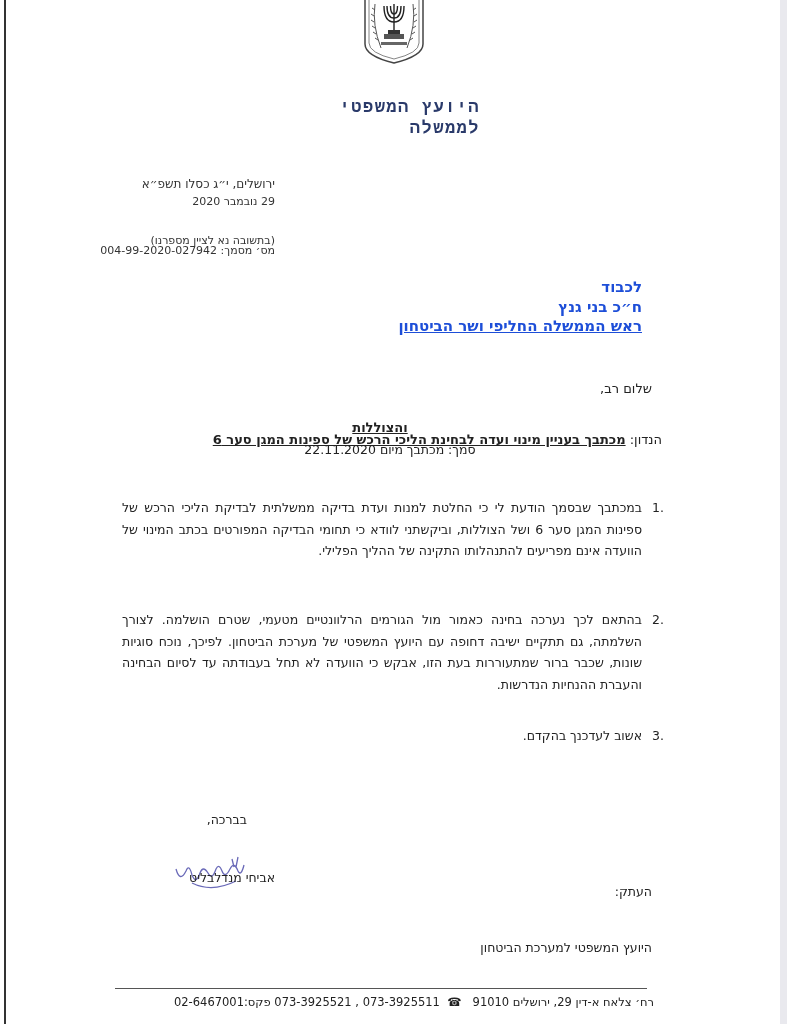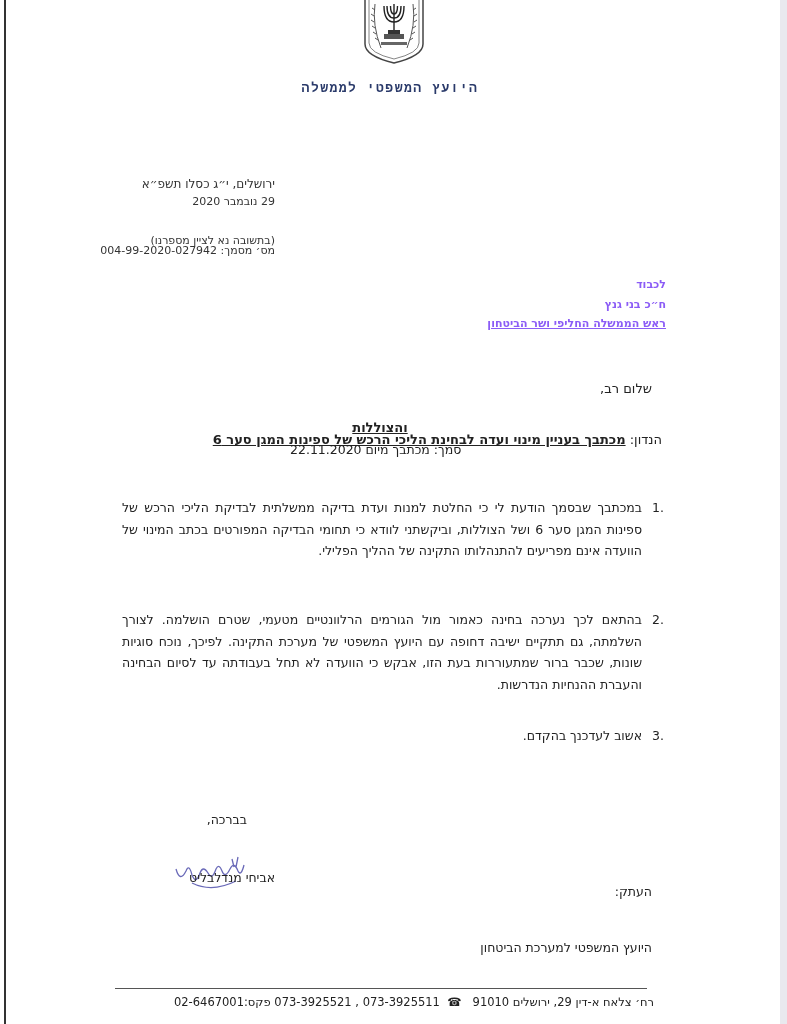--- a/index.html
+++ b/index.html
@@ -7,41 +7,41 @@
     width:787px; height:1024px; overflow:hidden; position:relative;
     background:#ffffff;
     font-family:"DejaVu Sans", "Liberation Sans", sans-serif;
     color:#222;
   }
   .left-edge { position:absolute; left:4px; top:0; width:2px; height:1024px; background:#333; }
   .right-edge { position:absolute; left:780px; top:0; width:7px; height:1024px; background:#e9e9ee; }
   .abs { position:absolute; direction:rtl; white-space:nowrap; }
 
   .emblem { position:absolute; left:361px; top:0; width:66px; height:64px; }
-  .org-title { position:absolute; left:300px; top:80px; width:180px; text-align:center;
-    font-family:"DejaVu Sans Mono","Liberation Mono",monospace; font-size:13px; font-weight:bold;
+  .org-title { position:absolute; left:300px; top:96px; width:180px; 
+    font-family:"DejaVu Sans Mono","Liberation Mono",monospace; font-size:17px; font-weight:bold;
     color:#2a3a6a; letter-spacing:1.5px; direction:rtl; }
 
   .meta { font-size:11px; color:#333; right:512px; }
   .meta1 { top:177px; font-size:12px; }
   .meta2 { top:195px; }
   .meta3 { top:216px;margin-top:28px; }
   .meta4 { top:234px; }
 
-  .addr { right:121px; font-size:11px; font-weight:bold; color:#8b5cf6; }
+  .addr { right:145px; font-size:15px; font-weight:bold; color:#1d4ed8; }
   .addr1 { top:278px; }
   .addr2 { top:298px; }
   .addr3 { top:317px; text-decoration:underline; }
 
   .greeting { right:135px; top:370px; font-size:13px;margin-top:11px; }
 
   .subject { right:125px; top:400px; font-size:13px;margin-top:32px; }
   .subject b { text-decoration:underline; }
   .subject2 { left:320px; width:120px; text-align:center; top:420px; font-size:13px; font-weight:bold; text-decoration:underline; }
-  .ref { left:290px; width:200px; text-align:left; top:442px; font-size:12.5px; }
+  .ref { left:290px; width:200px; text-align:center; top:442px; font-size:12.5px; }
 
   .para { position:absolute; right:145px; width:520px; direction:rtl; font-size:12.5px;
     line-height:21.5px; text-align:justify; white-space:normal; }
   .para .num { position:absolute; right:-22px; top:0; direction:ltr; }
   .p1 { top:497px; }
   .p2 { top:609px; }
   .p3 { top:725px; }
 
   .closing { right:540px; top:812px; font-size:12.5px; }
   .signer { right:512px; top:870px; font-size:12.5px; }
@@ -96,21 +96,21 @@
 </div>
 <div class="abs subject2">והצוללות</div>
 <div class="abs ref">סמך: מכתבך מיום 22.11.2020</div>
 
 <div class="para p1">
   <span class="num">1.</span>
   <span>במכתבך שבסמך הודעת לי כי החלטת למנות ועדת בדיקה ממשלתית לבדיקת הליכי הרכש של ספינות המגן סער 6 ושל הצוללות, וביקשתני לוודא כי תחומי הבדיקה המפורטים בכתב המינוי של הוועדה אינם מפריעים להתנהלותו התקינה של ההליך הפלילי.</span>
 </div>
 <div class="para p2">
   <span class="num">2.</span>
-  <span>בהתאם לכך נערכה בחינה כאמור מול הגורמים הרלוונטיים מטעמי, שטרם הושלמה. לצורך השלמתה, גם תתקיים ישיבה דחופה עם היועץ המשפטי של מערכת התקינה. לפיכך, נוכח סוגיות שונות, שכבר ברור שמתעוררות בעת הזו, אבקש כי הוועדה לא תחל בעבודתה עד לסיום הבחינה והעברת ההנחיות הנדרשות.</span>
+  <span>בהתאם לכך נערכה בחינה כאמור מול הגורמים הרלוונטיים מטעמי, שטרם הושלמה. לצורך השלמתה, גם תתקיים ישיבה דחופה עם היועץ המשפטי של מערכת הביטחון. לפיכך, נוכח סוגיות שונות, שכבר ברור שמתעוררות בעת הזו, אבקש כי הוועדה לא תחל בעבודתה עד לסיום הבחינה והעברת ההנחיות הנדרשות.</span>
 </div>
 <div class="para p3">
   <span class="num">3.</span>
   <span>אשוב לעדכנך בהקדם.</span>
 </div>
 
 <div class="abs closing">בברכה,</div>
 <svg class="signature" viewBox="0 0 90 40">
   <path d="M4 14 q4 14 10 2 q3 -8 6 4 q4 10 8 -2 q3 -8 8 0 q4 8 8 -4 q3 -6 6 2 q3 8 8 -2 q4 -8 8 2 q3 6 6 -6 M60 4 l2 8 M66 2 l-2 10 M20 28 q20 10 44 -2" fill="none" stroke="#6a6ab8" stroke-width="1.3"></path>
 </svg>

